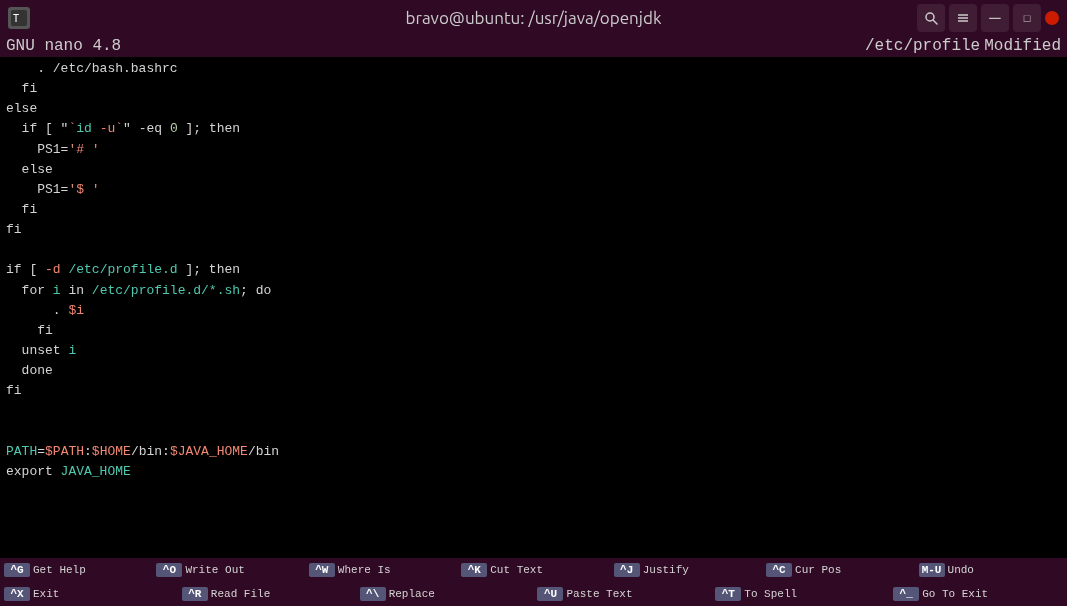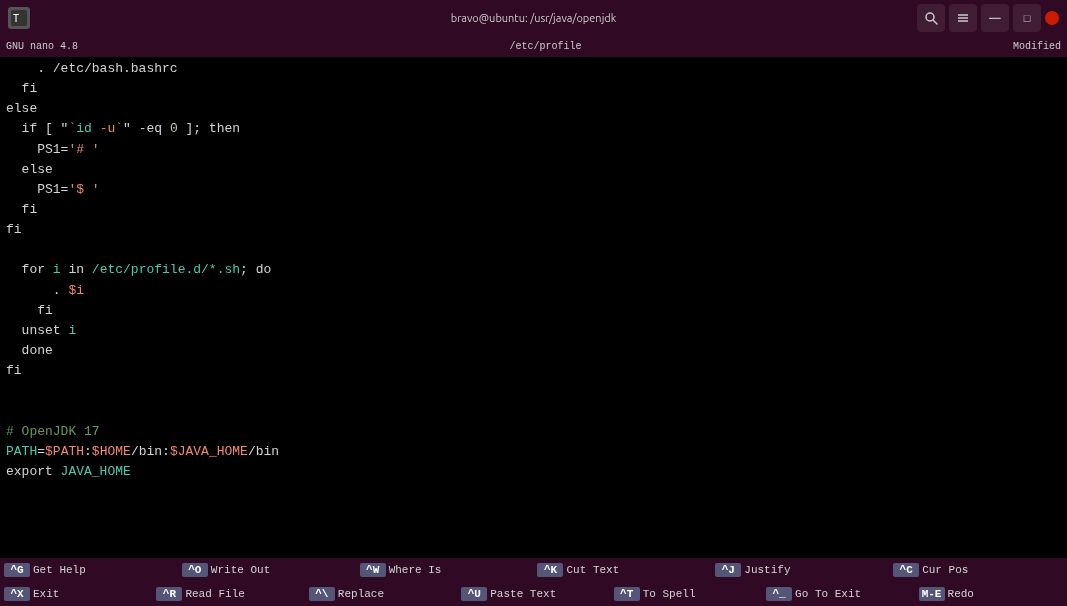--- a/index.html
+++ b/index.html
@@ -37,21 +37,21 @@
       align-items: center;
       justify-content: center;
       color: #fff;
       font-size: 10px;
     }
     #titlebar-title {
       position: absolute;
       left: 50%;
       transform: translateX(-50%);
       color: #ccc;
-      font-size: 11px;
+      font-size: 17px;
       font-family: 'Ubuntu', sans-serif;
     }
     .window-controls {
       display: flex;
       gap: 4px;
       align-items: center;
     }
     .wc-btn {
       width: 28px;
       height: 28px;
@@ -76,26 +76,26 @@
 
     
     #nano-topbar {
       width: 100%;
       height: 22px;
       background: #300a24;
       display: flex;
       align-items: center;
       padding: 0 6px;
       color: #aaa;
-      font-size: 10px;
+      font-size: 16px;
       gap: 4px;
       justify-content: space-between;
     }
     #nano-topbar-left { color: #ccc; }
-    #nano-topbar-center { color: #ccc; text-align: center; flex: 1; }
+    #nano-topbar-center { color: #ccc; text-align: right; flex: 1; }
     #nano-topbar-right { color: #ccc; }
 
     
     #editor {
       width: 100%;
       background: #000000;
       padding: 2px 6px;
       color: #d4d4d4;
       line-height: 1.55;
       font-size: 13px;
@@ -198,29 +198,29 @@
   <div class="line"><span class="white">    . /etc/bash.bashrc</span></div>
   <div class="line"><span class="white">  fi</span></div>
   <div class="line"><span class="white">else</span></div>
   <div class="line"><span class="white">  if [ "</span><span class="red">`</span><span class="cyan">id</span><span class="white"> </span><span class="red">-u</span><span class="red">`</span><span class="white">" -eq </span><span class="num">0</span><span class="white"> ]; then</span></div>
   <div class="line"><span class="white">    PS1=</span><span class="str">'</span><span class="red">#</span><span class="str"> '</span></div>
   <div class="line"><span class="white">  else</span></div>
   <div class="line"><span class="white">    PS1=</span><span class="str">'</span><span class="red">$</span><span class="str"> '</span></div>
   <div class="line"><span class="white">  fi</span></div>
   <div class="line"><span class="white">fi</span></div>
   <div class="line">&nbsp;</div>
+  <div class="line"><span class="white">if [ </span><span class="red">-d</span><span class="cyan"> /etc/profile.d</span><span class="white"> ]; then</span></div>
   <div class="line"><span class="white">  for </span><span class="cyan">i</span><span class="white"> in </span><span class="cyan">/etc/profile.d/*.sh</span><span class="white">; do</span></div>
   <div class="line"><span class="white">      . </span><span class="red">$i</span></div>
   <div class="line"><span class="white">    fi</span></div>
   <div class="line"><span class="white">  unset </span><span class="cyan">i</span></div>
   <div class="line"><span class="white">  done</span></div>
   <div class="line"><span class="white">fi</span></div>
   <div class="line">&nbsp;</div>
   <div class="line">&nbsp;</div>
-  <div class="line"><span class="comment"># OpenJDK 17</span></div>
   <div class="line"><span class="cyan">PATH</span><span class="white">=</span><span class="red">$PATH</span><span class="white">:</span><span class="red">$HOME</span><span class="white">/bin:</span><span class="red">$JAVA_HOME</span><span class="white">/bin</span></div>
   <div class="line"><span class="white">export </span><span class="cyan">JAVA_HOME</span></div>
 
 </div>
 
 <div id="shortcut-bar">
   <div class="shortcut-row">
     <div class="shortcut-item">
       <span class="shortcut-key">^G</span>
       <span class="shortcut-label">Get Help</span>
@@ -238,20 +238,24 @@
       <span class="shortcut-label">Cut Text</span>
     </div>
     <div class="shortcut-item">
       <span class="shortcut-key">^J</span>
       <span class="shortcut-label">Justify</span>
     </div>
     <div class="shortcut-item">
       <span class="shortcut-key">^C</span>
       <span class="shortcut-label">Cur Pos</span>
     </div>
+    <div class="shortcut-item">
+      <span class="shortcut-key">M-U</span>
+      <span class="shortcut-label">Undo</span>
+    </div>
   </div>
   <div class="shortcut-row">
     <div class="shortcut-item">
       <span class="shortcut-key">^X</span>
       <span class="shortcut-label">Exit</span>
     </div>
     <div class="shortcut-item">
       <span class="shortcut-key">^R</span>
       <span class="shortcut-label">Read File</span>
     </div>
@@ -264,18 +268,14 @@
       <span class="shortcut-label">Paste Text</span>
     </div>
     <div class="shortcut-item">
       <span class="shortcut-key">^T</span>
       <span class="shortcut-label">To Spell</span>
     </div>
     <div class="shortcut-item">
       <span class="shortcut-key">^_</span>
       <span class="shortcut-label">Go To Exit</span>
     </div>
-    <div class="shortcut-item">
-      <span class="shortcut-key">M-E</span>
-      <span class="shortcut-label">Redo</span>
-    </div>
   </div>
 </div>
 
 </body></html>

